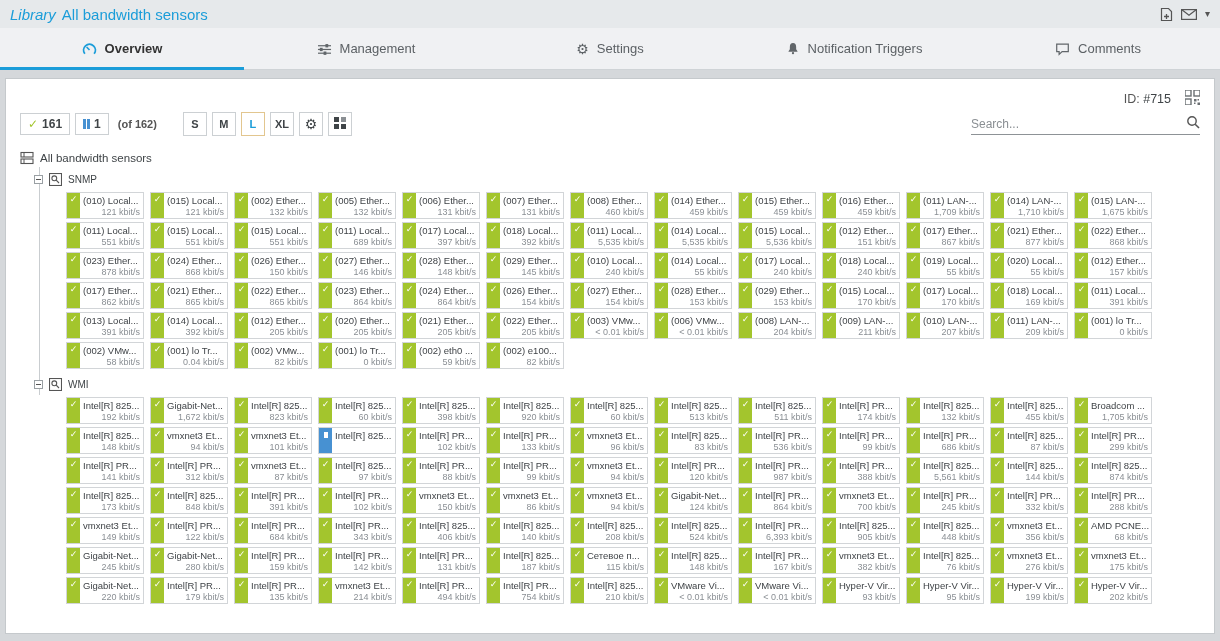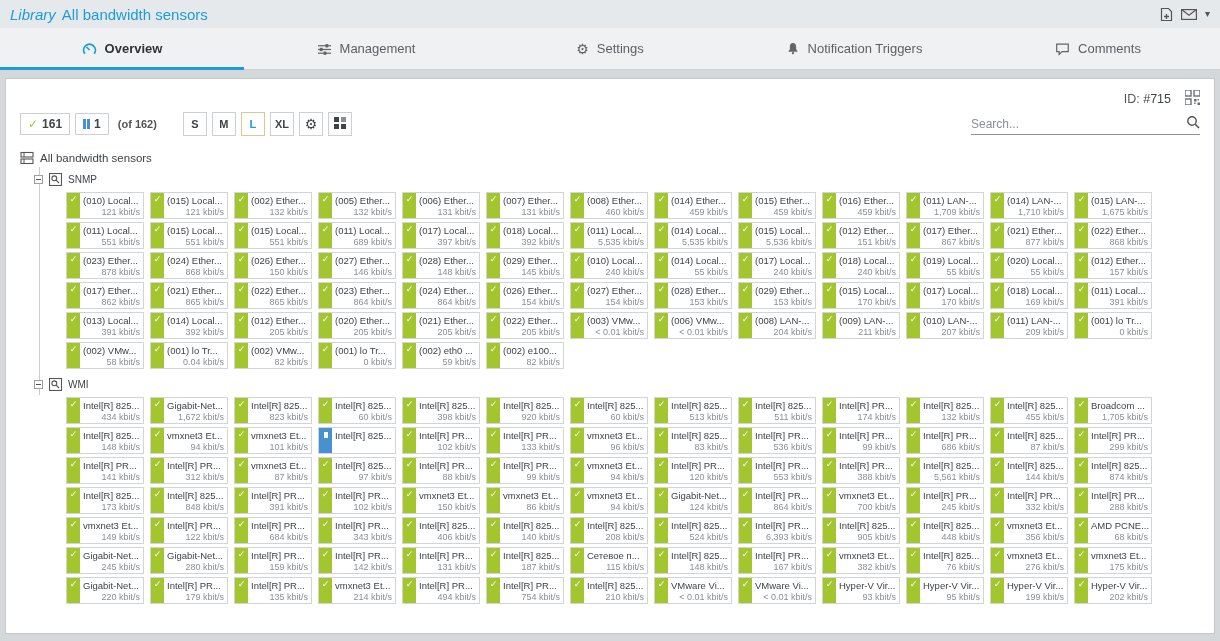--- a/index.html
+++ b/index.html
@@ -602,21 +602,21 @@
                 <circle cx="5.3" cy="5.3" r="2.4" fill="none" stroke="#555" stroke-width="1.1"></circle>
                 <line x1="7.2" y1="7.2" x2="10" y2="10" stroke="#555" stroke-width="1.1"></line>
               </svg>
             </span>
             <span class="gname">WMI</span>
           </div>
           <div class="tiles">
             <div class="tile up">
               <span class="stripe">✓</span>
               <span class="tname">Intel[R] 825...</span>
-              <span class="tval">434 kbit/s</span>
+              <span class="tval">192 kbit/s</span>
             </div>
             <div class="tile up">
               <span class="stripe">✓</span>
               <span class="tname">Gigabit-Net...</span>
               <span class="tval">1,672 kbit/s</span>
             </div>
             <div class="tile up">
               <span class="stripe">✓</span>
               <span class="tname">Intel[R] 825...</span>
               <span class="tval">823 kbit/s</span>
@@ -774,21 +774,21 @@
               <span class="tval">94 kbit/s</span>
             </div>
             <div class="tile up">
               <span class="stripe">✓</span>
               <span class="tname">Intel[R] PR...</span>
               <span class="tval">120 kbit/s</span>
             </div>
             <div class="tile up">
               <span class="stripe">✓</span>
               <span class="tname">Intel[R] PR...</span>
-              <span class="tval">553 kbit/s</span>
+              <span class="tval">987 kbit/s</span>
             </div>
             <div class="tile up">
               <span class="stripe">✓</span>
               <span class="tname">Intel[R] PR...</span>
               <span class="tval">388 kbit/s</span>
             </div>
             <div class="tile up">
               <span class="stripe">✓</span>
               <span class="tname">Intel[R] 825...</span>
               <span class="tval">5,561 kbit/s</span>

